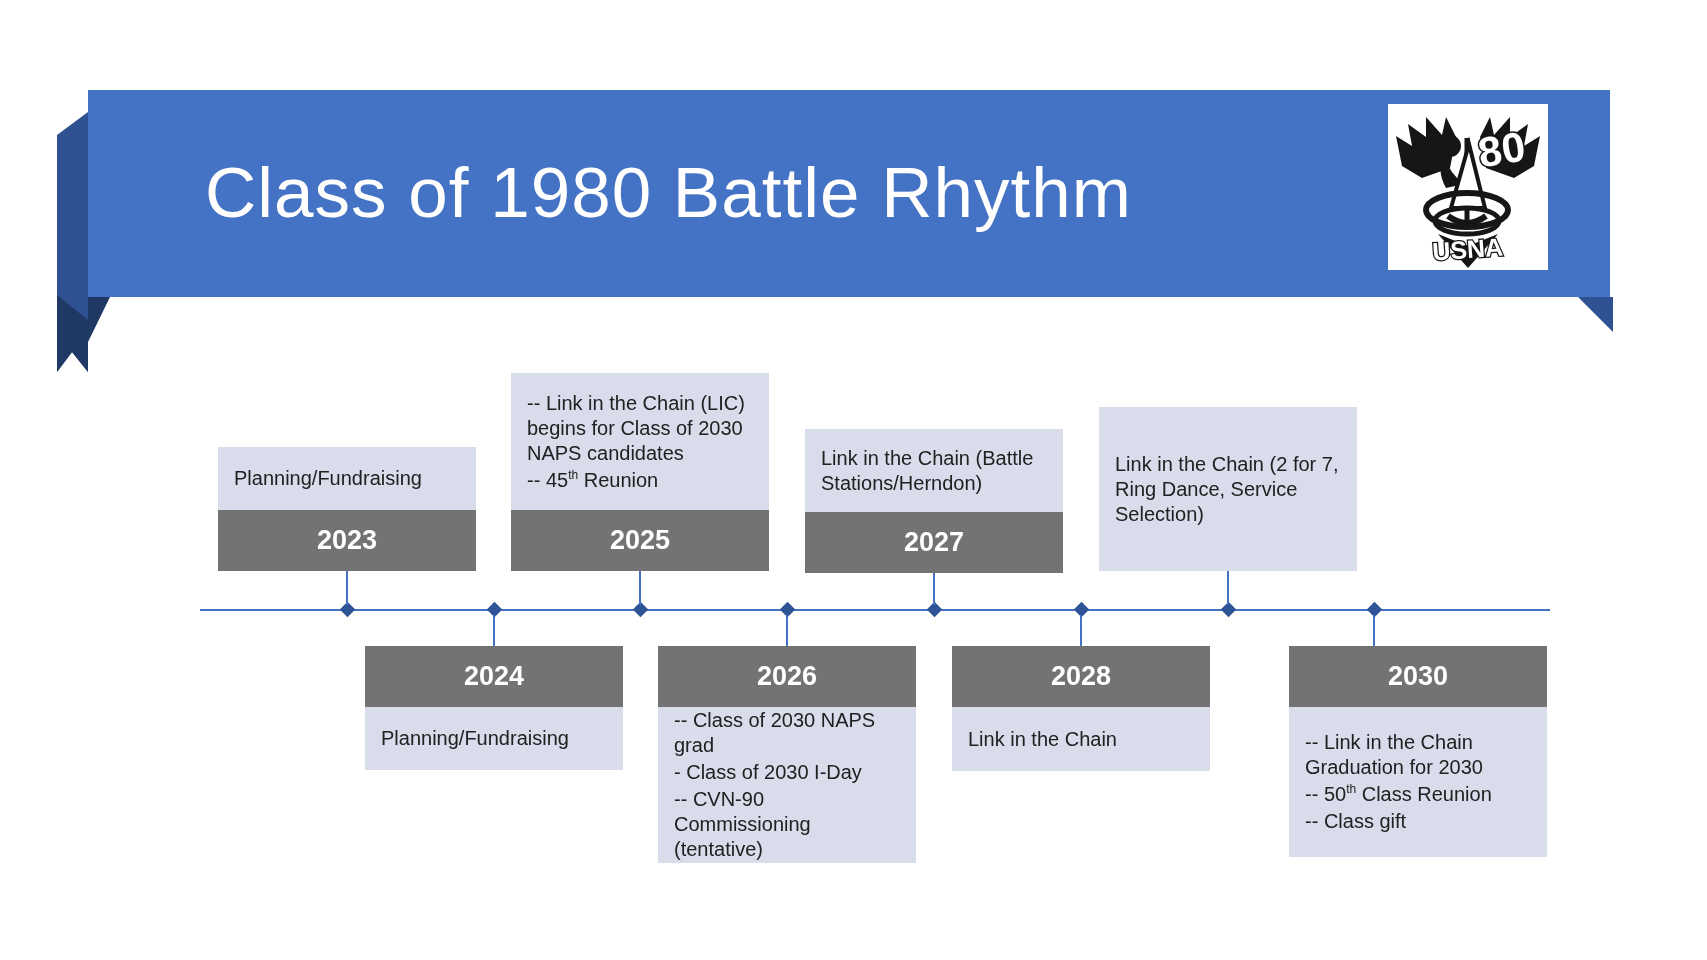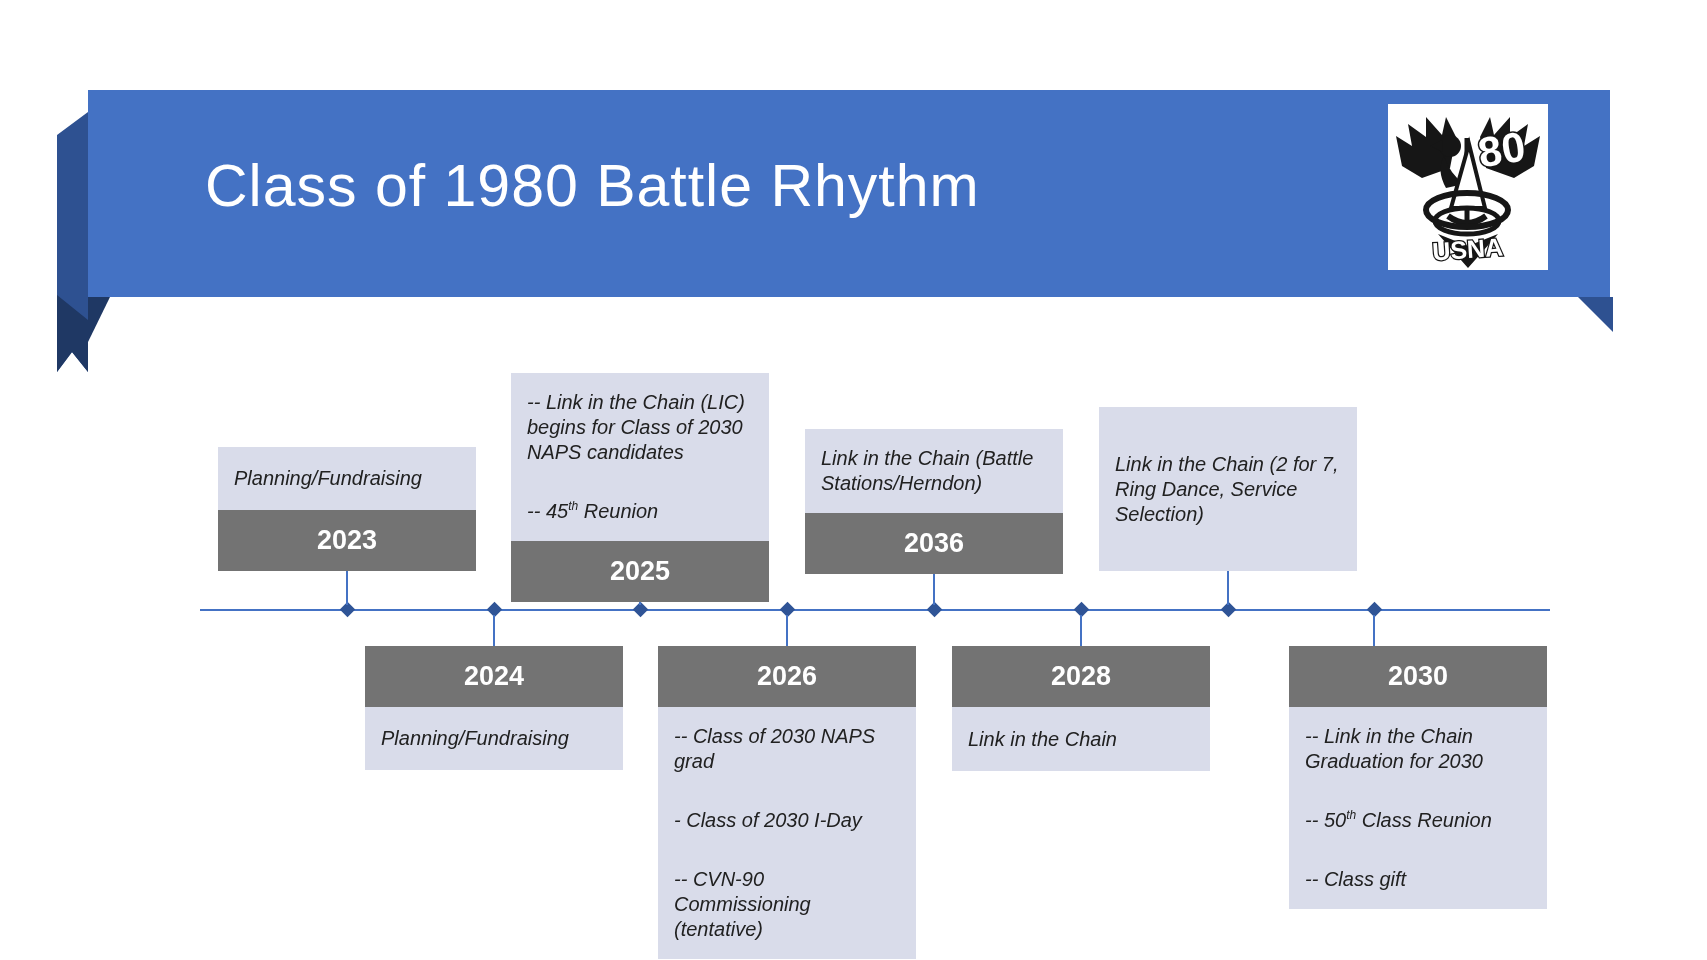--- a/index.html
+++ b/index.html
@@ -8,21 +8,21 @@
     font-family:"Liberation Sans", sans-serif; overflow:hidden;
   }
   
   .ribbon-svg{position:absolute; left:0; top:0; width:1707px; height:960px; pointer-events:none;}
   .banner{
     position:absolute; left:88px; top:90px; width:1522px; height:207px;
     background:#4472C4;
   }
   .slide-title{
     position:absolute; left:117px; top:62px; margin:0;
-    font-size:59px; font-weight:400; color:#ffffff; letter-spacing:1px; white-space:nowrap;
+    font-size:71px; font-weight:400; color:#ffffff; letter-spacing:1px; white-space:nowrap;
   }
   .logo-box{
     position:absolute; left:1300px; top:14px; width:160px; height:166px;
     background:#ffffff;
   }
   .logo-box svg{display:block; width:160px; height:166px;}
   
   .axis{
     position:absolute; left:200px; top:609px; width:1350px; height:2px; background:#4472C4;
   }
@@ -35,21 +35,21 @@
   
   .tl-box{position:absolute; width:258px; display:flex; flex-direction:column;}
   .tl-year{
     flex:0 0 61px; background:#737373; color:#ffffff; font-weight:bold;
     font-size:27px; text-align:center; line-height:61px;
   }
   .tl-content{
     flex:1 1 auto; background:#D9DCEA; color:#212121; font-size:20px; line-height:1.25;
     display:flex; flex-direction:column; justify-content:center; padding:0 16px; box-sizing:border-box;
   }
-  .tl-content p{margin:17px 0;font-style:italic;}
+  .tl-content p{margin:1px 0;}
   sup{font-size:60%; vertical-align:super; line-height:0;}
   #box-2023{left:218px;  top:447px; height:124px;}
   #box-2025{left:511px;  top:373px; height:198px;}
   #box-2027{left:805px;  top:429px; height:144px;}
   #box-2029{left:1099px; top:407px; height:164px;}
   #box-2024{left:365px;  top:646px; height:124px;}
   #box-2026{left:658px;  top:646px; height:206px;}
   #box-2028{left:952px;  top:646px; height:125px;}
   #box-2030{left:1245px; top:646px; height:211px;padding-left:44px;}
 </style>
@@ -127,21 +127,21 @@
       <p>-- Link in the Chain (LIC) begins for Class of 2030 NAPS candidates</p>
       <p><span>-- 45</span><sup>th</sup><span> Reunion</span></p>
     </div>
     <div class="tl-year">2025</div>
   </div>
 
   <div class="tl-box" id="box-2027">
     <div class="tl-content">
       <p>Link in the Chain (Battle Stations/Herndon)</p>
     </div>
-    <div class="tl-year">2036</div>
+    <div class="tl-year">2027</div>
   </div>
 
   <div class="tl-box" id="box-2029">
     <div class="tl-content">
       <p>Link in the Chain (2 for 7, Ring Dance, Service Selection)</p>
     </div>
   </div>
 
   <div class="tl-box" id="box-2024">
     <div class="tl-year">2024</div>

